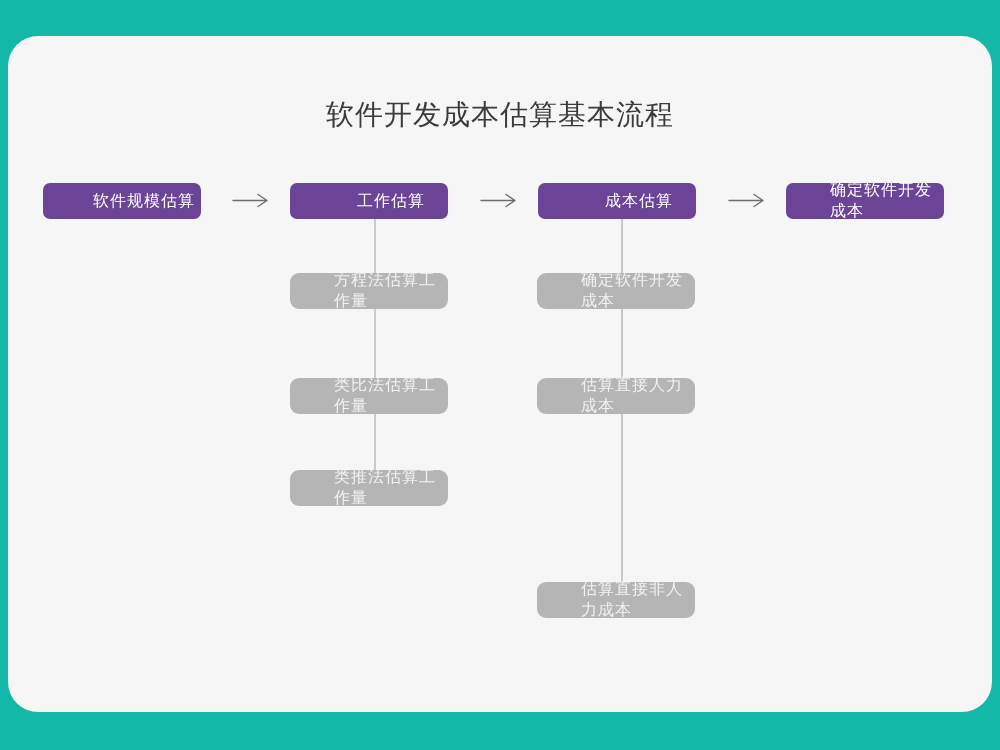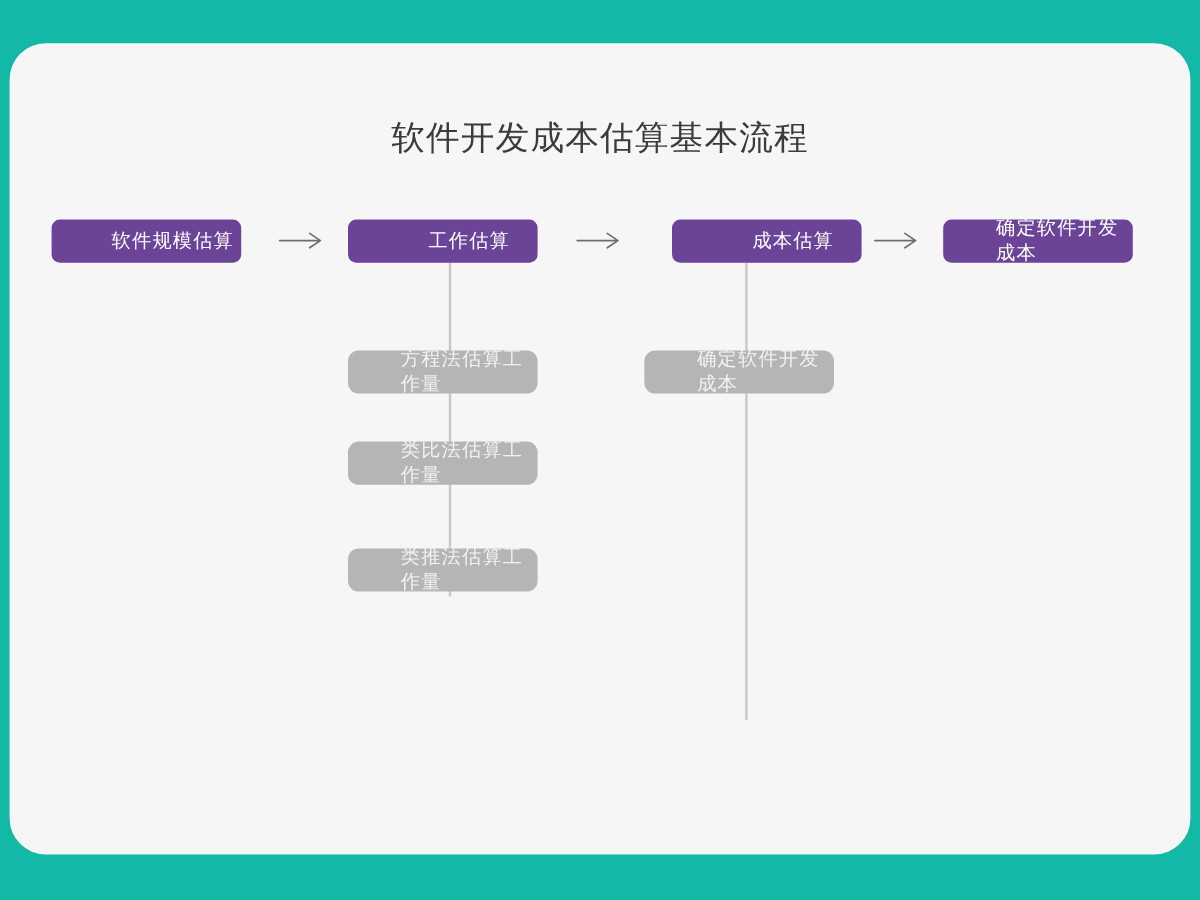--- a/index.html
+++ b/index.html
@@ -17,28 +17,28 @@
   body{font-family:"Liberation Sans","DejaVu Sans",sans-serif;}
   .canvas{position:relative;width:1000px;height:750px;background:#14b8a6;overflow:hidden;}
   .card{position:absolute;left:8px;top:36px;width:984px;height:676px;background:var(--card-bg);border-radius:30px;}
   .title{position:absolute;left:0;top:96px;width:100%;text-align:center;font-size:28px;font-weight:500;color:var(--title-text);letter-spacing:1px;}
   .node{position:absolute;width:158px;height:36px;display:flex;align-items:center;justify-content:center;font-size:16px;letter-spacing:1px;border-radius:7px;z-index:2;padding-left:44px;}
   .node.purple{background:var(--primary);color:var(--node-text);}
   .node.gray{background:var(--node-gray);color:var(--gray-node-text);border-radius:9px;}
   
   .step1{left:43px;top:183px;}
   .step2{left:290px;top:183px;text-align:right;}
-  .step3{left:560px;top:183px;}
+  .step3{left:538px;top:183px;}
   .step4{left:786px;top:183px;}
   
   .c2{left:290px;}
   .c3{left:537px;}
-  .r1{top:292px;}
-  .r2{top:368px;}
-  .r3{top:457px;}
+  .r1{top:273px;}
+  .r2{top:378px;}
+  .r3{top:470px;}
   .r4{top:582px;}
   
   .arrow{position:absolute;top:192px;width:40px;height:17px;z-index:1;}
   .arrow1{left:231px;}
   .arrow2{left:479px;}
   .arrow3{left:727px;}
   
   .vline{position:absolute;width:2px;background:var(--line);z-index:1;}
   .vline.col2{left:374px;top:219px;height:278px;}
   .vline.col3{left:621px;top:219px;height:381px;}
@@ -72,13 +72,15 @@
     <path d="M2 8.5 H35 M27 2.5 L36 8.5 L27 14.5" fill="none" stroke="#6E6E6E" stroke-width="1.4" stroke-linecap="round" stroke-linejoin="round"></path>
   </svg>
 
   <div class="node purple step4">确定软件开发成本</div>
 
   <div class="node gray c2 r1">方程法估算工作量</div>
   <div class="node gray c2 r2">类比法估算工作量</div>
   <div class="node gray c2 r3">类推法估算工作量</div>
 
   <div class="node gray c3 r1">确定软件开发成本</div>
+  <div class="node gray c3 r2">估算直接人力成本</div>
+  <div class="node gray c3 r4">估算直接非人力成本</div>
 </div>
 
 </body></html>

